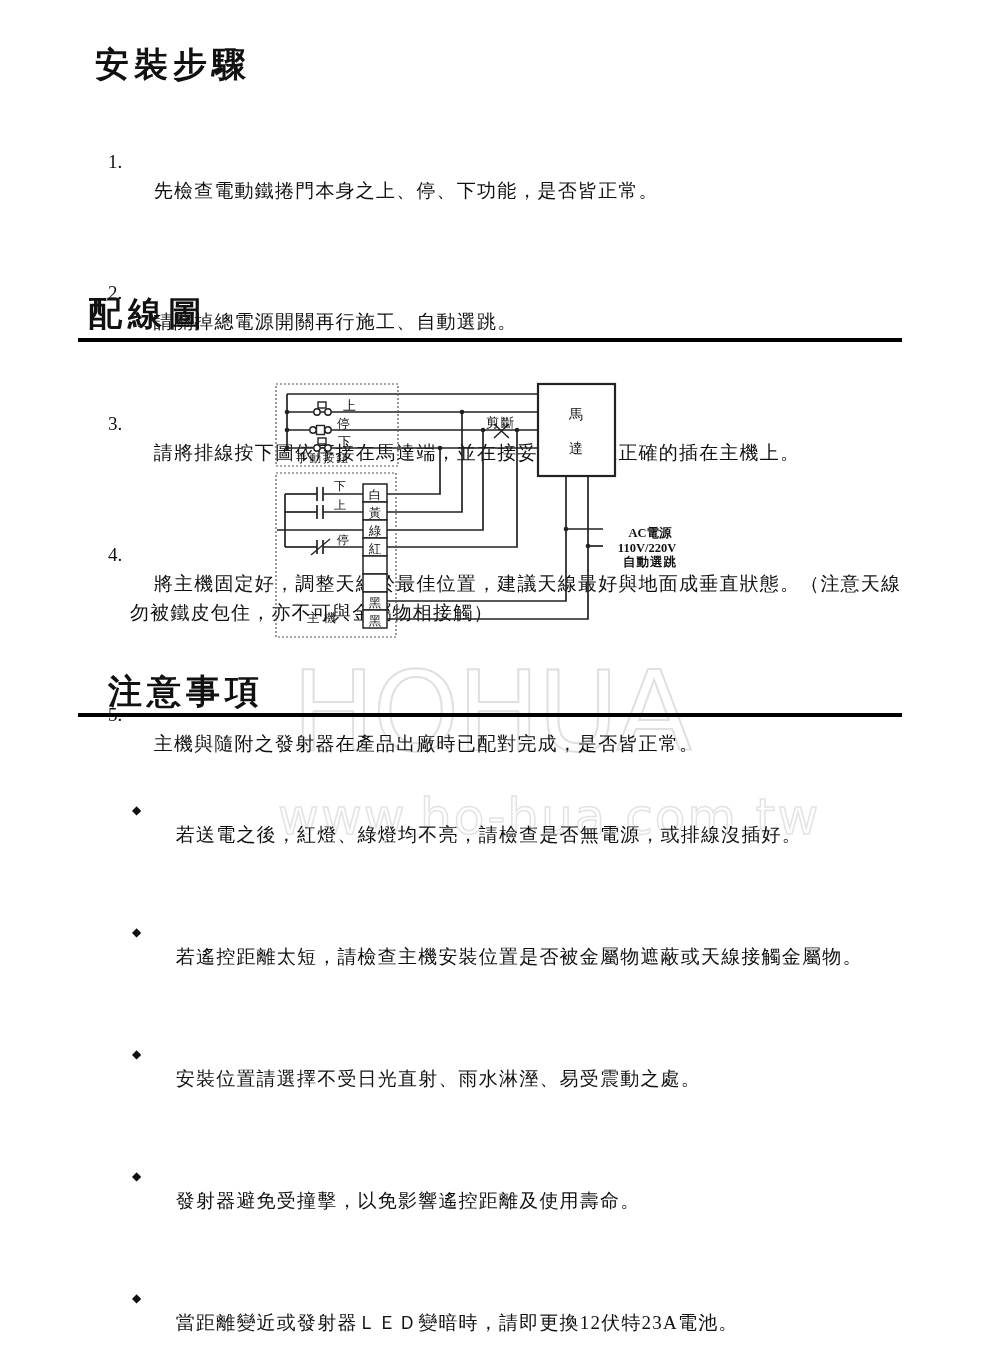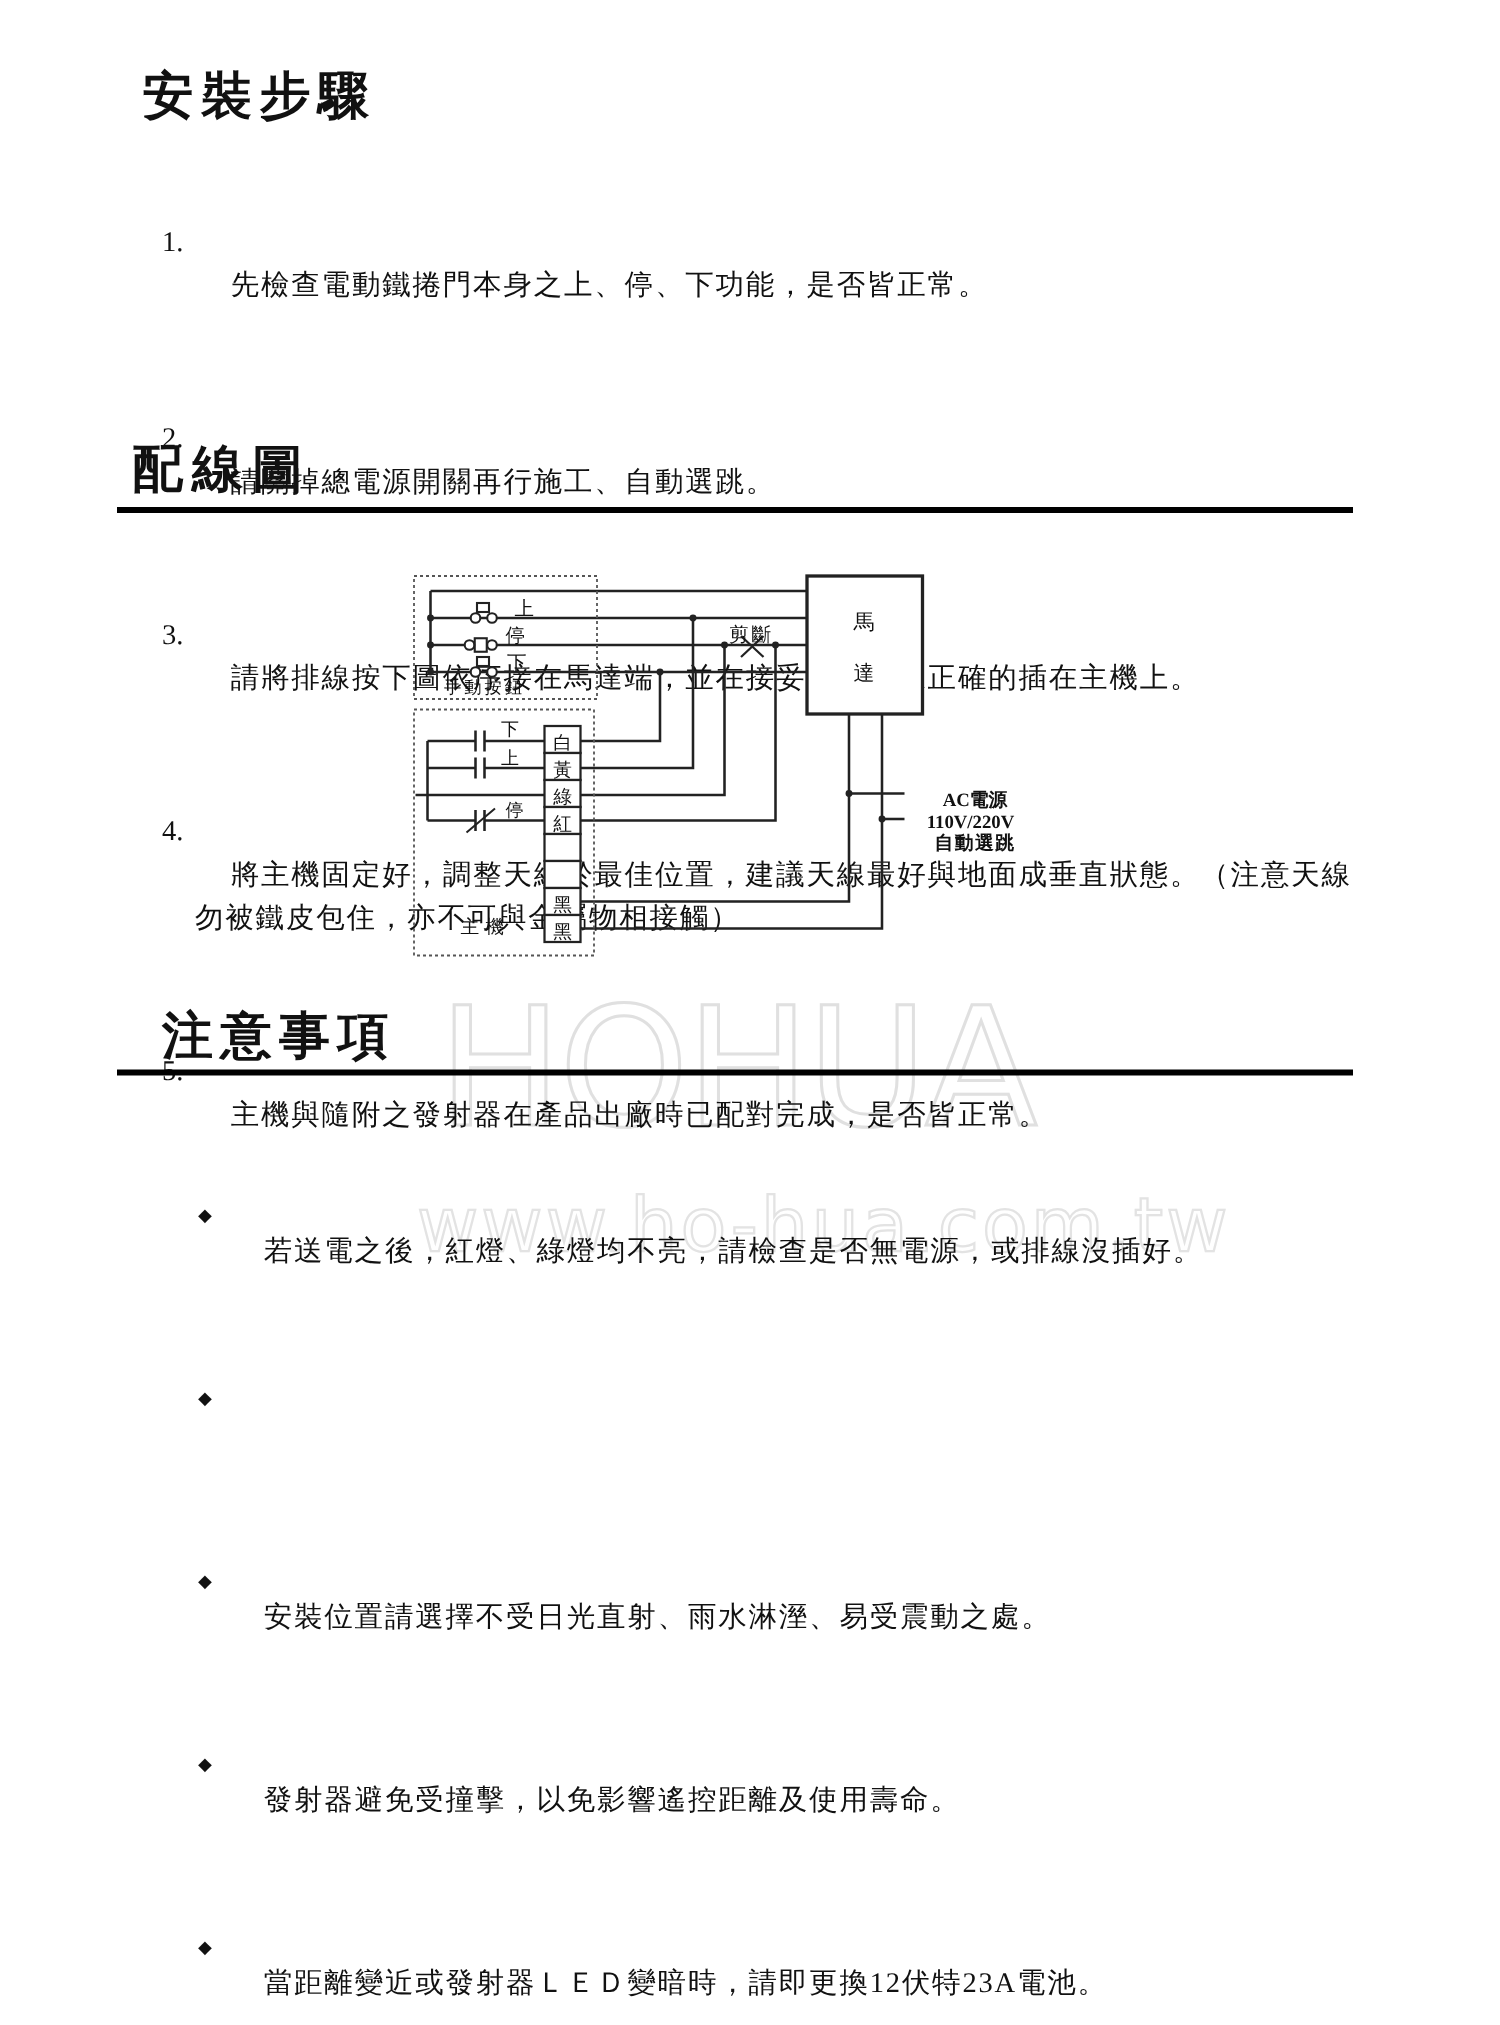--- a/index.html
+++ b/index.html
@@ -148,21 +148,21 @@
 </svg>
 
 <h1 class="sec layer" style="left:88px;top:675px;margin-left:20px;">注意事項</h1>
 <div class="rule layer" style="top:713px;"></div>
 
 <div class="layer bodytext" style="left:0;top:752px;">
   <div class="bullet">
     <span class="mark">◆</span><span>若送電之後，紅燈、綠燈均不亮，請檢查是否無電源，或排線沒插好。</span>
   </div>
   <div class="bullet">
-    <span class="mark">◆</span>
+    <span class="mark">◆</span><span>若遙控距離太短，請檢查主機安裝位置是否被金屬物遮蔽或天線接觸金屬物。</span>
   </div>
   <div class="bullet">
     <span class="mark">◆</span><span>安裝位置請選擇不受日光直射、雨水淋溼、易受震動之處。</span>
   </div>
   <div class="bullet">
     <span class="mark">◆</span><span>發射器避免受撞擊，以免影響遙控距離及使用壽命。</span>
   </div>
   <div class="bullet">
     <span class="mark">◆</span><span>當距離變近或發射器ＬＥＤ變暗時，請即更換12伏特23A電池。</span>
   </div>

